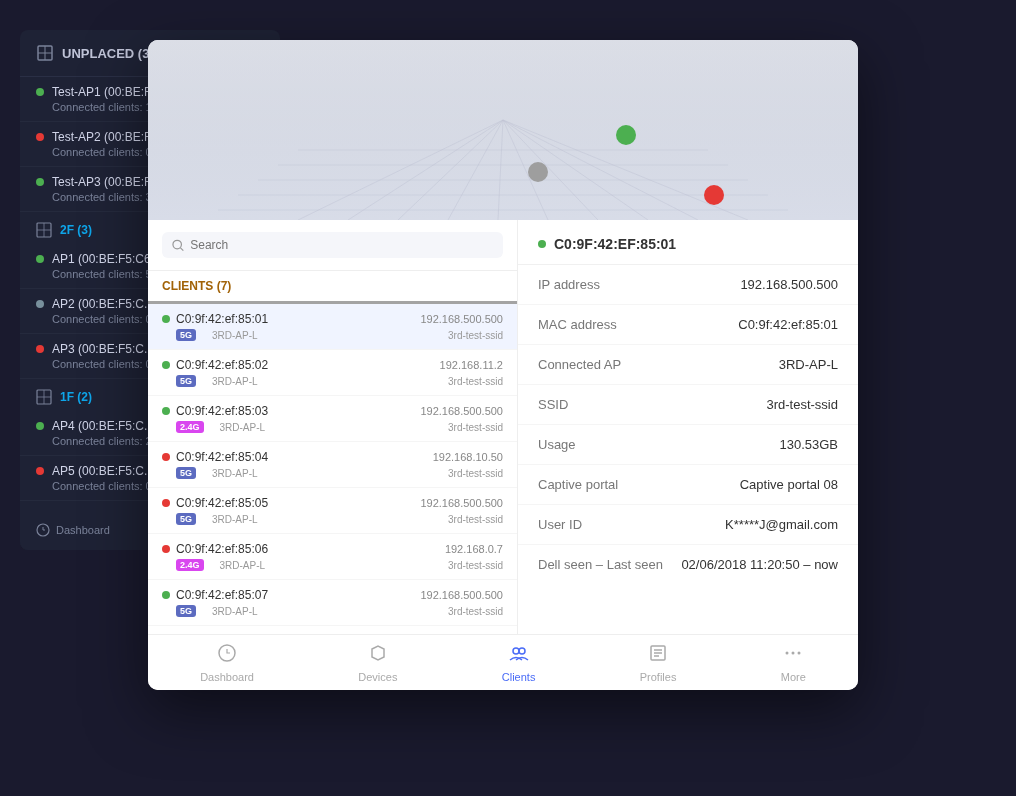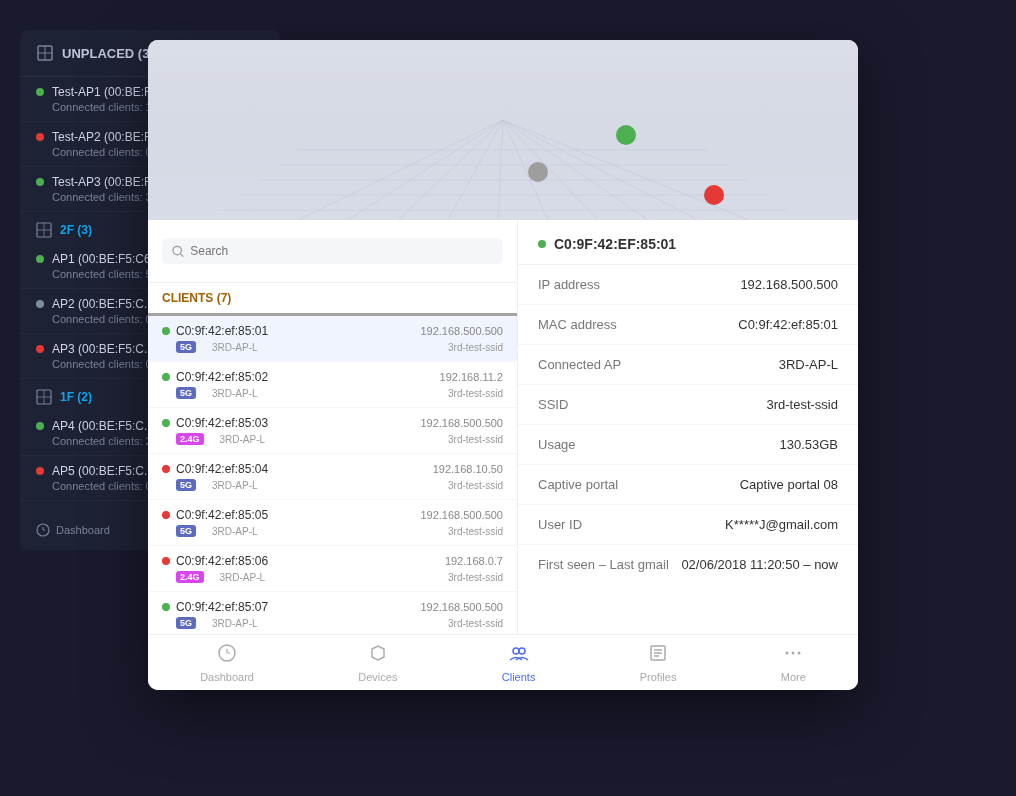--- a/index.html
+++ b/index.html
@@ -148,21 +148,21 @@
     .client-list {
       width: 370px;
       flex-shrink: 0;
       border-right: 1px solid #eee;
       display: flex;
       flex-direction: column;
       overflow: hidden;
     }
 
     .search-bar {
-      padding: 18px 14px;
+      padding: 12px 14px;
       border-bottom: 1px solid #eee;
     }
 
     .search-input-wrapper {
       display: flex;
       align-items: center;
       background: #f5f6fa;
       border-radius: 6px;
       padding: 6px 10px;
       gap: 6px;
@@ -622,21 +622,21 @@
   </div>
           <div class="detail-row">
     <span class="detail-label">Captive portal</span>
     <span class="detail-value">Captive portal 08</span>
   </div>
           <div class="detail-row">
     <span class="detail-label">User ID</span>
     <span class="detail-value">K*****J@gmail.com</span>
   </div>
           <div class="detail-row">
-    <span class="detail-label">First seen – Last gmail</span>
+    <span class="detail-label">Dell seen – Last seen</span>
     <span class="detail-value">02/06/2018 11:20:50 – now</span>
   </div>
         </div>
     </div>
   </div>
 
   <div class="bottom-nav">
 
   <div class="nav-item">
     <span class="nav-icon"><svg width="20" height="20" viewBox="0 0 20 20" fill="none" stroke="#aaa" stroke-width="1.5">

